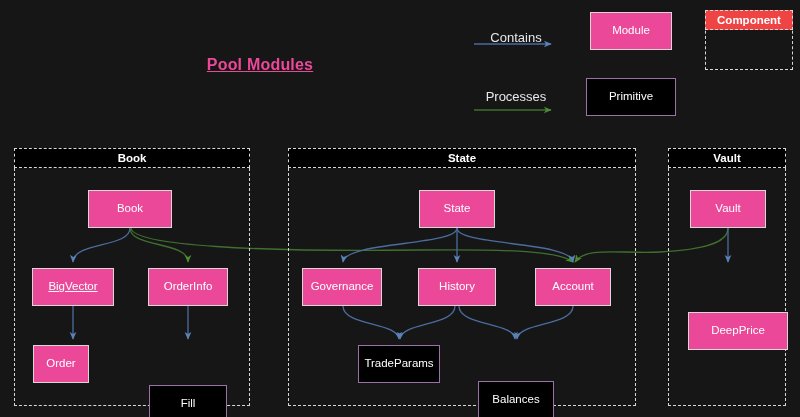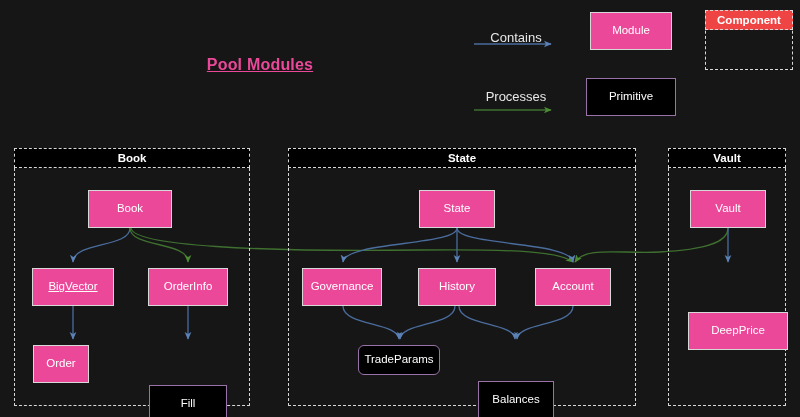--- a/index.html
+++ b/index.html
@@ -178,19 +178,19 @@
   <div id="nodes-layer">
       <div class="node module" style="left: 88px; top: 190px; width: 84px; height: 38px;">Book</div>
       <div class="node module" style="left: 32px; top: 268px; width: 82px; height: 38px; text-decoration: underline;">BigVector</div>
       <div class="node module" style="left: 148px; top: 268px; width: 80px; height: 38px;">OrderInfo</div>
       <div class="node module" style="left: 33px; top: 345px; width: 56px; height: 38px;">Order</div>
       <div class="node primitive" style="left: 149px; top: 345px; width: 78px; height: 38px; margin-top: 40px;">Fill</div>
       <div class="node module" style="left: 419px; top: 190px; width: 76px; height: 38px;">State</div>
       <div class="node module" style="left: 302px; top: 268px; width: 80px; height: 38px;">Governance</div>
       <div class="node module" style="left: 418px; top: 268px; width: 78px; height: 38px;">History</div>
       <div class="node module" style="left: 535px; top: 268px; width: 76px; height: 38px;">Account</div>
-      <div class="node primitive" style="left: 358px; top: 345px; width: 82px; height: 30px; border-radius: 6px;">TradeParams</div>
+      <div class="node primitive" style="left: 358px; top: 345px; width: 82px; height: 38px;">TradeParams</div>
       <div class="node primitive" style="left: 478px; top: 345px; width: 76px; height: 38px; margin-top: 36px;">Balances</div>
       <div class="node module" style="left: 690px; top: 190px; width: 76px; height: 38px;">Vault</div>
       <div class="node module" style="left: 688px; top: 268px; width: 100px; height: 38px; margin-top: 44px;">DeepPrice</div>
     </div>
 
 </div>
 
 </body></html>

